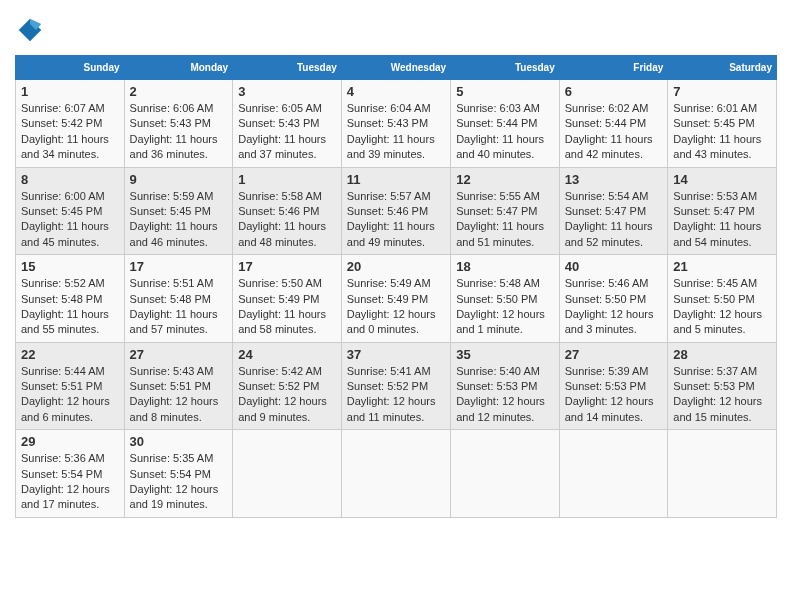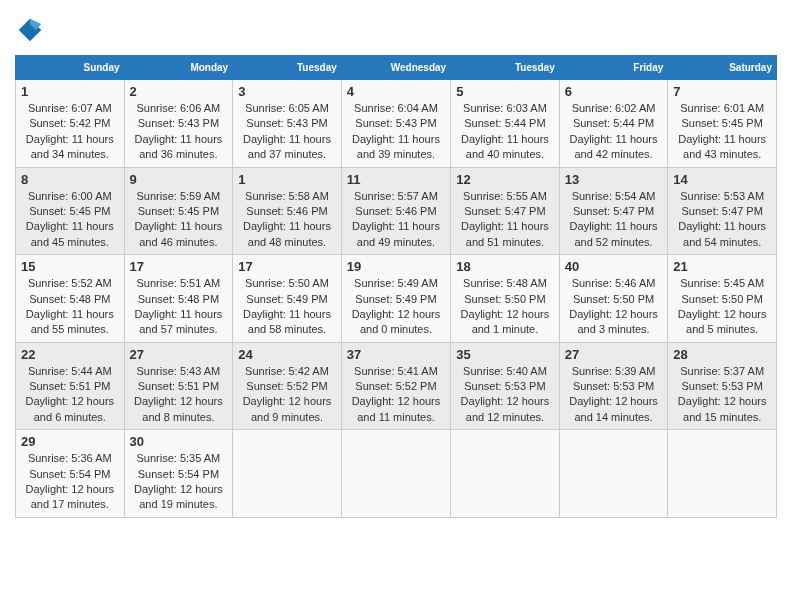--- a/index.html
+++ b/index.html
@@ -74,21 +74,20 @@
     .day-num {
       font-size: 13px;
       font-weight: bold;
       color: #333;
       display: block;
       margin-bottom: 2px;
     }
     .day-info {
       color: #333;
       line-height: 1.4;
-      text-align: center;
     }
   </style>
 </head>
 <body>
 
 <div class="header">
   <div class="logo">
     <svg class="logo-icon" viewBox="0 0 40 40">
       <polygon points="20,5 35,20 20,35 5,20" fill="#1a6faf"></polygon>
       <polygon points="20,5 35,12 28,20 20,12" fill="#4a9fd4"></polygon>
@@ -218,21 +217,21 @@
           Sunrise: 5:51 AM<br>Sunset: 5:48 PM<br>Daylight: 11 hours and 57 minutes.
         </div>
         </td>
         <td>
           <span class="day-num">17</span>
         <div class="day-info">
           Sunrise: 5:50 AM<br>Sunset: 5:49 PM<br>Daylight: 11 hours and 58 minutes.
         </div>
         </td>
         <td>
-          <span class="day-num">19</span>
+          <span class="day-num">20</span>
         <div class="day-info">
           Sunrise: 5:49 AM<br>Sunset: 5:49 PM<br>Daylight: 12 hours and 0 minutes.
         </div>
         </td>
         <td>
           <span class="day-num">18</span>
         <div class="day-info">
           Sunrise: 5:48 AM<br>Sunset: 5:50 PM<br>Daylight: 12 hours and 1 minute.
         </div>
         </td>

